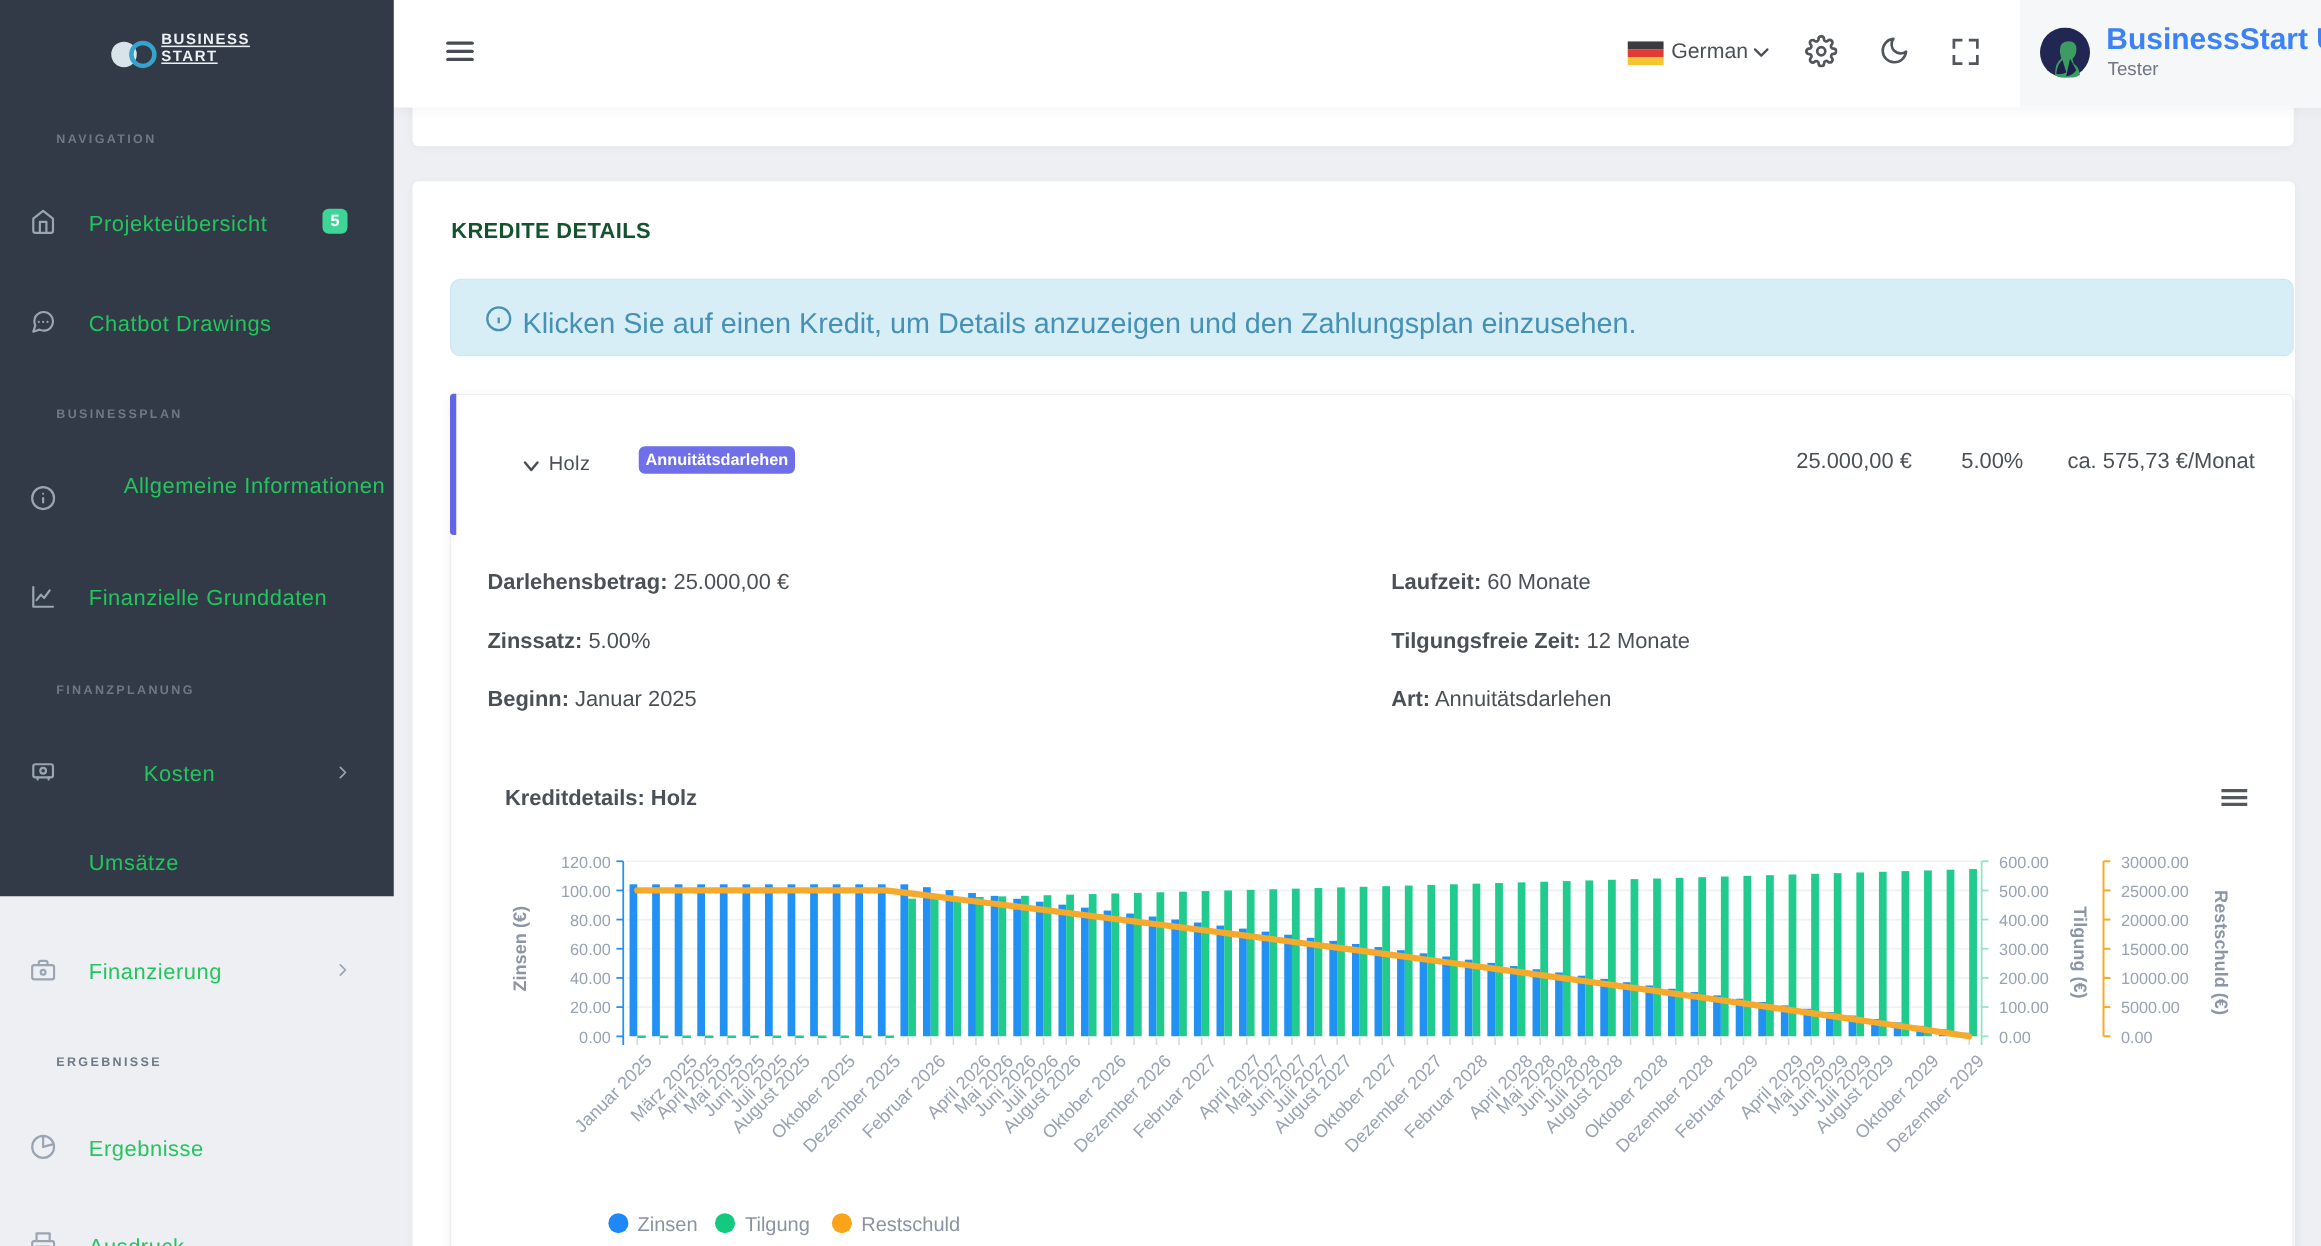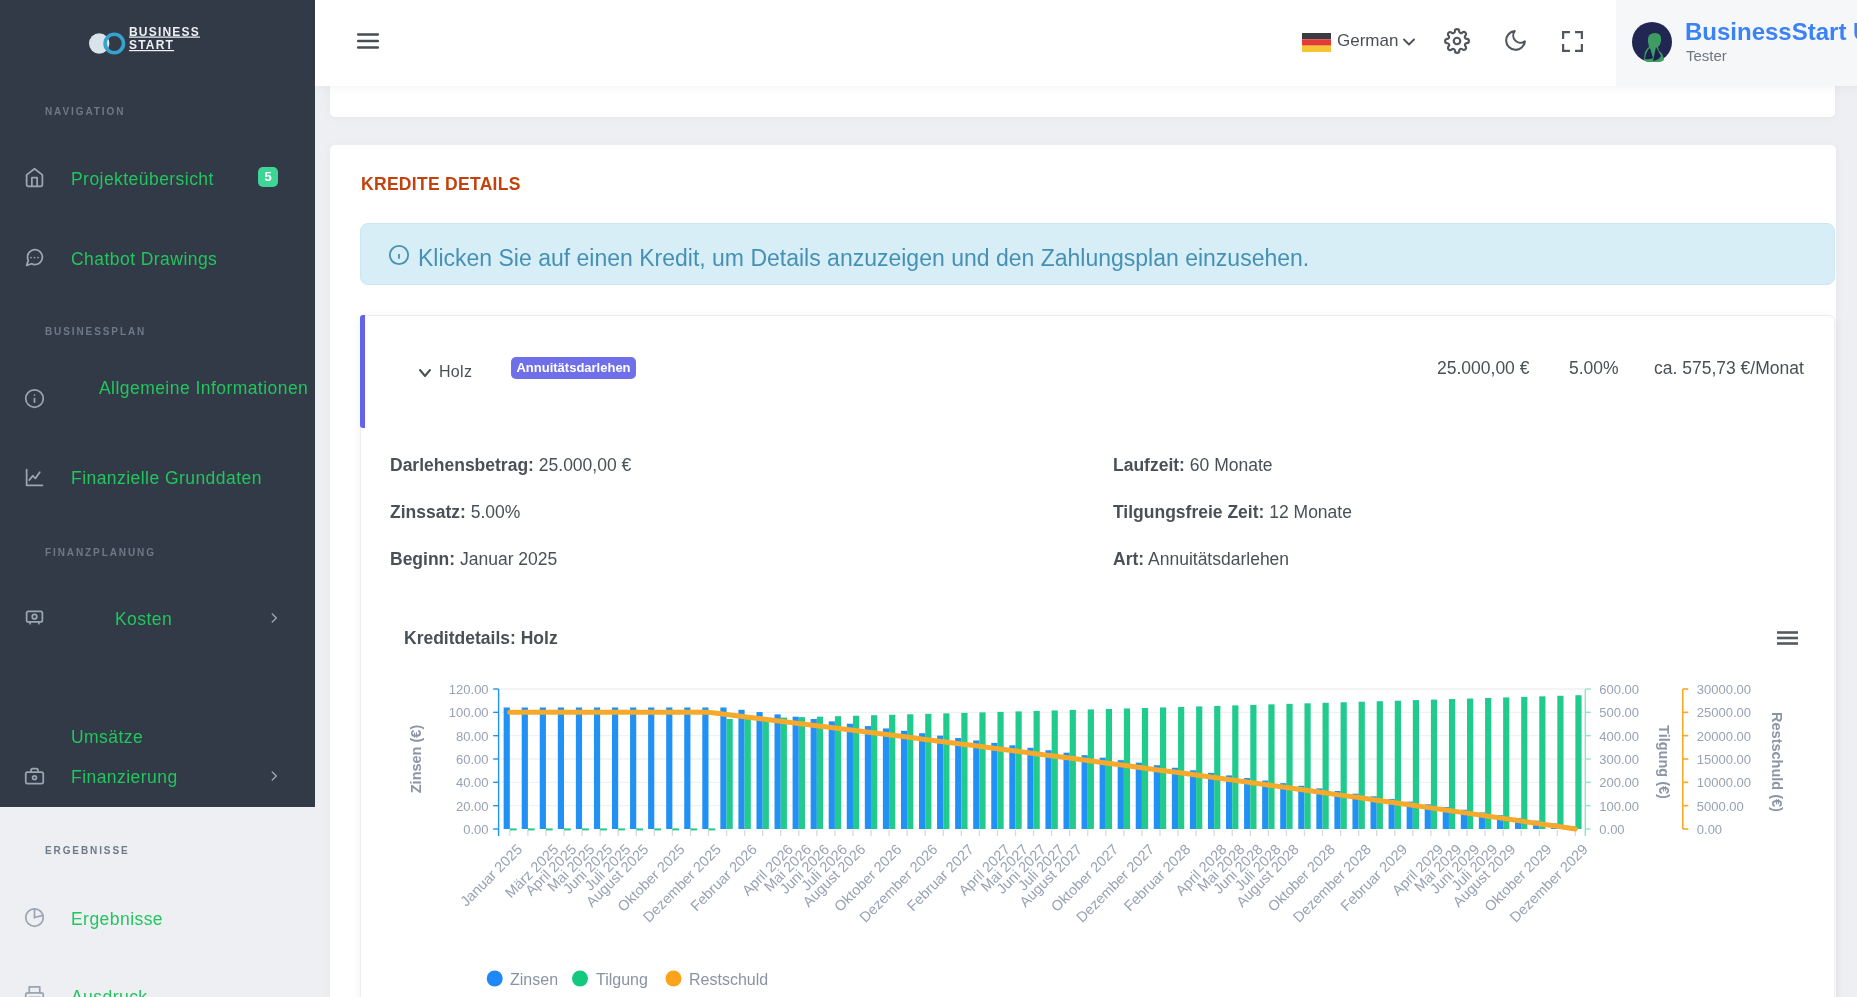--- a/index.html
+++ b/index.html
@@ -1,18 +1,18 @@
 <!DOCTYPE html>
 <html><head><meta charset="utf-8">
 <style>
 *{margin:0;padding:0;box-sizing:border-box;}
 html,body{width:1857px;height:997px;overflow:hidden;background:#edeff3;font-family:"Liberation Sans",sans-serif;}
 .abs{position:absolute;}
 
-#sidebar{position:absolute;left:0;top:0;width:315px;height:807px;background:#313a46;z-index:20;}
+#sidebar{position:absolute;left:0;top:0;width:315px;height:717px;background:#313a46;z-index:20;}
 .shead{position:absolute;left:17px;font-size:10px;font-weight:bold;letter-spacing:1.9px;color:#6e7988;padding-left:28px;}
 .sitem{position:absolute;left:71px;font-size:17.5px;letter-spacing:0.45px;color:#22c55e;white-space:nowrap;}
 .sic{position:absolute;left:24px;width:21px;height:21px;color:#9aa5b3;}
 .schev{position:absolute;left:267px;width:14px;height:14px;color:#9aa5b3;}
 
 #topbar{position:absolute;left:315px;top:0;width:1754px;height:86px;background:#fff;z-index:15;box-shadow:0 0 12px rgba(0,0,0,0.06);}
 #useraea{position:absolute;left:1301px;top:0;width:241px;height:86px;background:#f6f7f9;}
 
 #band{position:absolute;left:330px;top:64px;width:1505px;height:53px;background:#fff;border-radius:5px;box-shadow:0 1px 8px rgba(0,0,0,0.04);z-index:1;}
 #card{position:absolute;left:330px;top:145px;width:1506px;height:900px;background:#fff;border-radius:5px;box-shadow:0 1px 8px rgba(0,0,0,0.04);z-index:2;}
@@ -61,21 +61,21 @@
   <div class="shead" style="top:547px;">FINANZPLANUNG</div>
   <svg class="sic" style="top:607px;" viewBox="0 0 24 24" fill="none" stroke="currentColor" stroke-width="2" stroke-linecap="round" stroke-linejoin="round">
       <rect x="3" y="5" width="18" height="12" rx="2"></rect>
       <circle cx="12" cy="11" r="2.6"></circle>
       <path d="M7 17v2M17 17v2"></path>
     </svg>
   <div class="sitem" style="top:609px;margin-left:44px;">Kosten</div>
   <svg class="schev" style="top:611px;" viewBox="0 0 24 24" fill="none" stroke="currentColor" stroke-width="2.4" stroke-linecap="round" stroke-linejoin="round">
       <polyline points="9 5 16 12 9 19"></polyline>
     </svg>
-  <div class="sitem" style="top:727px;">Umsätze</div>
+  <div class="sitem" style="top:680px;">Umsätze</div>
   <svg class="sic" style="top:766px;" viewBox="0 0 24 24" fill="none" stroke="currentColor" stroke-width="2" stroke-linecap="round" stroke-linejoin="round">
       <rect x="2" y="7" width="20" height="13" rx="2"></rect>
       <path d="M16 7V5a2 2 0 0 0-2-2h-4a2 2 0 0 0-2 2v2"></path>
       <circle cx="12" cy="13.5" r="2.2"></circle>
     </svg>
   <div class="sitem" style="top:767px;">Finanzierung</div>
   <svg class="schev" style="top:769px;" viewBox="0 0 24 24" fill="none" stroke="currentColor" stroke-width="2.4" stroke-linecap="round" stroke-linejoin="round">
       <polyline points="9 5 16 12 9 19"></polyline>
     </svg>
   <div class="shead" style="top:845px;">ERGEBNISSE</div>
@@ -129,21 +129,21 @@
     <path d="M12 38 q0-10 5-13 l-1-5 q-1-9 7-9 q7 0 6 8 q-.5 4-3 6 l1 4 q4 2 5 9 q-5 3-10 3 q-6 0-10-3z" fill="#3c9c62"></path>
     <path d="M24 25 l5 9 q-2 4-8 5z" fill="#1b214a"></path>
     <path d="M13 37 q1-8 5-11 l3 10q-4 2-8 1z" fill="#1b214a"></path>
   </svg>
   <div class="abs" style="left:1370px;top:18px;font-size:24px;font-weight:bold;color:#3b82f6;white-space:nowrap;">BusinessStart User</div>
   <div class="abs" style="left:1371px;top:47px;font-size:15px;color:#6e7681;">Tester</div>
 </div>
 
 <div id="band"></div>
 <div id="card"></div>
-<div class="abs" style="left:361px;top:174px;font-size:17.5px;font-weight:bold;letter-spacing:0.3px;color:#c2410c;z-index:3;">KREDITE DETAILS</div>
+<div class="abs" style="left:361px;top:174px;font-size:17.5px;font-weight:bold;letter-spacing:0.3px;color:#14532d;z-index:3;">KREDITE DETAILS</div>
 <div id="alert"></div>
 <svg class="abs" style="left:388px;top:244px;z-index:4;color:#4792b5;" width="22" height="22" viewBox="0 0 24 24" fill="none" stroke="currentColor" stroke-width="2">
     <circle cx="12" cy="12" r="10"></circle>
     <line x1="12" y1="16" x2="12" y2="11"></line>
     <line x1="12" y1="8" x2="12.01" y2="8"></line>
   </svg>
 <div class="abs" style="left:418px;top:245px;font-size:23px;color:#4591b5;z-index:4;">Klicken Sie auf einen Kredit, um Details anzuzeigen und den Zahlungsplan einzusehen.</div>
 <div id="item"></div>
 <div id="pbar"></div>
 <svg class="abs" style="left:418px;top:368px;z-index:4;color:#4a5056;" width="14" height="10" viewBox="0 0 14 10" fill="none" stroke="currentColor" stroke-width="2" stroke-linecap="round" stroke-linejoin="round">

